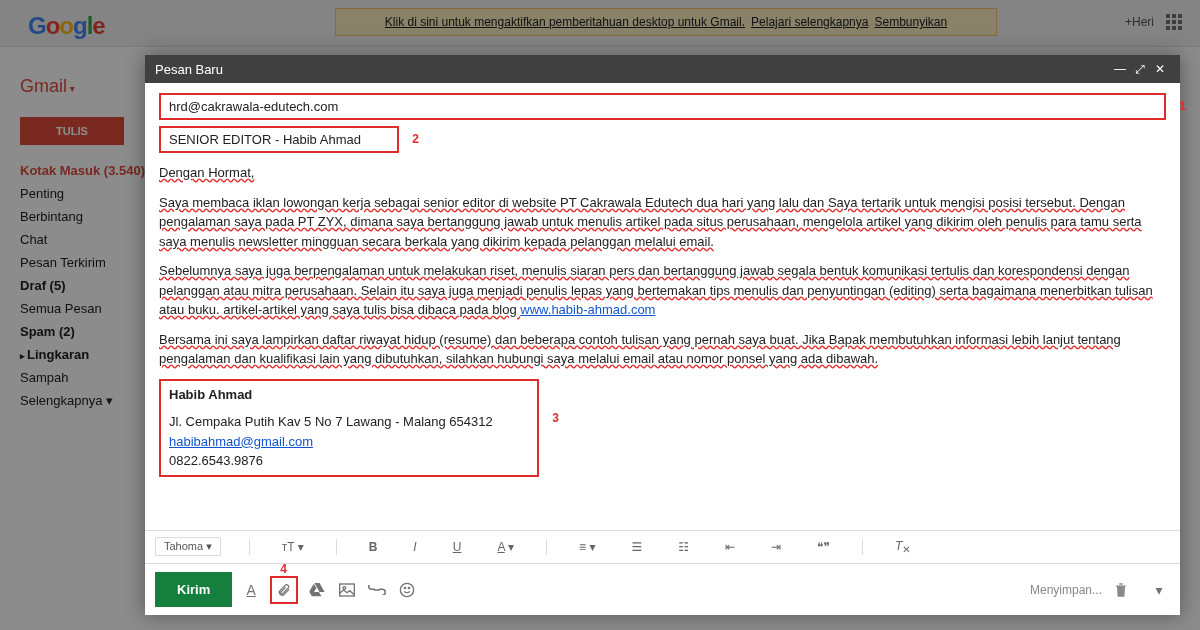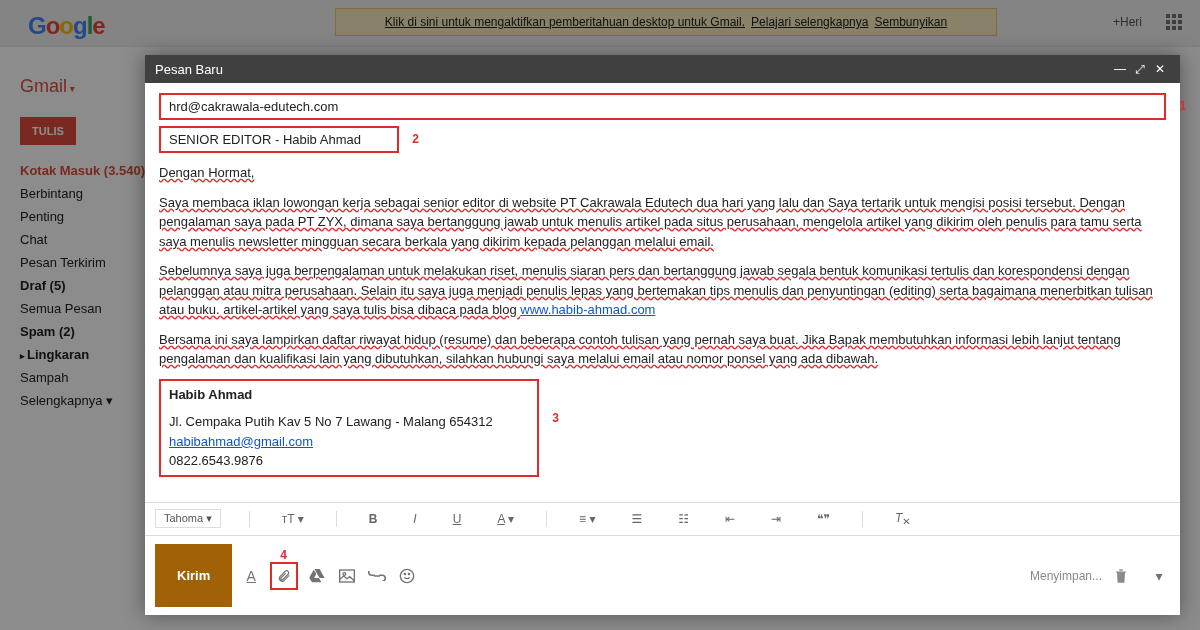--- a/index.html
+++ b/index.html
@@ -2,48 +2,48 @@
 <html><head>
 <meta charset="utf-8">
 <style>
 html,body{margin:0;padding:0;font-family:Arial,sans-serif;font-size:13px;color:#222;background:#fff;width:1200px;height:630px;overflow:hidden}
 .dim{position:absolute;inset:0;background:rgba(0,0,0,0.45);z-index:5;pointer-events:none}
 .topbar{position:absolute;top:0;left:0;right:0;height:46px;background:#f1f1f1;border-bottom:1px solid #e5e5e5;z-index:1}
 .notif{position:absolute;top:8px;left:335px;width:660px;height:26px;background:#f9edbe;border:1px solid #f0c36d;font-size:12px;display:flex;align-items:center;justify-content:center;gap:6px;z-index:2}
 .notif a{color:#222;text-decoration:underline;cursor:pointer}
 .logo{position:absolute;top:12px;left:28px;font-size:24px;font-weight:bold;letter-spacing:-1px;z-index:1}
 .logo .b{color:#4285f4}.logo .r{color:#ea4335}.logo .y{color:#fbbc05}.logo .g{color:#34a853}
-.user{position:absolute;top:14px;right:18px;font-size:12px;color:#555;z-index:1;display:flex;align-items:center;gap:24px}
+.user{position:absolute;top:14px;right:18px;font-size:12px;color:#555;z-index:1;display:flex;align-items:center;gap:12px}
 .apps-icon{width:16px;height:16px;display:grid;grid-template-columns:repeat(3,4px);grid-template-rows:repeat(3,4px);gap:2px}
 .apps-icon i{background:#737373}
 .sidebar{position:absolute;top:60px;left:0;width:150px;padding:16px 0 0 20px;z-index:1;font-size:13px}
 .gmail-label{color:#dd4b39;font-size:18px;font-weight:400;margin-bottom:20px}
 .gmail-label::after{content:" ▾";font-size:10px}
-.tulis{background:#dd4b39;color:#fff;font-weight:bold;font-size:11px;padding:8px 12px;border:none;margin-bottom:14px;cursor:pointer}
+.tulis{background:#dd4b39;color:#fff;font-weight:bold;font-size:11px;padding:8px 36px;border:none;margin-bottom:14px;cursor:pointer}
 .nav-item{padding:4px 0;cursor:pointer;color:#222}
 .nav-item.active{color:#dd4b39;font-weight:bold}
 .nav-item.bold{font-weight:bold}
 .nav-item.caret::before{content:"▸ ";font-size:9px}
 .compose{position:absolute;top:55px;left:145px;width:1035px;height:560px;background:#fff;z-index:10;box-shadow:0 0 20px rgba(0,0,0,0.4);display:flex;flex-direction:column}
 .compose-head{background:#404040;color:#fff;height:28px;display:flex;align-items:center;padding:0 10px;font-size:13px}
 .compose-head .sp{flex:1}
 .compose-head .ico{width:20px;text-align:center;cursor:pointer;font-size:12px}
 .fields{padding:4px 14px 0 14px}
 .ibox{border:2px solid #e02b2b;padding:4px 8px;margin:6px 0;font-size:13px;position:relative}
 .ann{position:absolute;color:#e02b2b;font-size:12px;font-weight:bold}
 .body-area{flex:1;padding:4px 14px 0 14px;font-size:13px;line-height:1.5;overflow:hidden}
 .body-area p{margin:0 0 10px 0}
 .und{text-decoration:underline;text-decoration-color:#e02b2b;text-decoration-style:wavy}
 .link{color:#1155cc;text-decoration:underline}
 .sigbox{border:2px solid #e02b2b;padding:4px 8px;width:360px;margin-top:4px;position:relative}
 .toolbar{border-top:1px solid #ddd;padding:6px 10px;display:flex;align-items:center;gap:28px;font-size:12px;color:#666}
 .toolbar .sep{width:1px;height:16px;background:#ddd}
 .toolbar .btn{cursor:pointer;padding:2px 4px}
 .sendbar{border-top:1px solid #ddd;padding:8px 10px;display:flex;align-items:center;gap:8px}
-.kirim{background:#a16207;color:#fff;border:none;font-weight:bold;font-size:13px;padding:24px 22px;cursor:pointer}
+.kirim{background:#15803d;color:#fff;border:none;font-weight:bold;font-size:13px;padding:10px 22px;cursor:pointer}
 .sendbar .ico{width:22px;height:22px;display:flex;align-items:center;justify-content:center;cursor:pointer;color:#737373;font-size:14px}
 .attach-wrap{border:2px solid #e02b2b;padding:1px;position:relative}
 .sendbar .sp{flex:1}
 .saving{color:#888;font-size:12px}
 .font-select{border:1px solid #ddd;padding:2px 8px;font-size:11px;color:#555}
 svg{display:block}
 </style>
 </head>
 <body>
 
@@ -69,22 +69,22 @@
       <i></i>
       <i></i>
     </span>
 </div>
 
 <div class="sidebar">
   <div class="gmail-label">Gmail</div>
   <button class="tulis">TULIS</button>
   <div id="nav-list">
       <div class="nav-item active">Kotak Masuk (3.540)</div>
+      <div class="nav-item">Penting</div>
       <div class="nav-item">Berbintang</div>
-      <div class="nav-item">Penting</div>
       <div class="nav-item">Chat</div>
       <div class="nav-item">Pesan Terkirim</div>
       <div class="nav-item bold">Draf (5)</div>
       <div class="nav-item">Semua Pesan</div>
       <div class="nav-item bold">Spam (2)</div>
       <div class="nav-item bold caret">Lingkaran</div>
       <div class="nav-item">Sampah</div>
       <div class="nav-item">Selengkapnya ▾</div>
     </div>
 </div>

